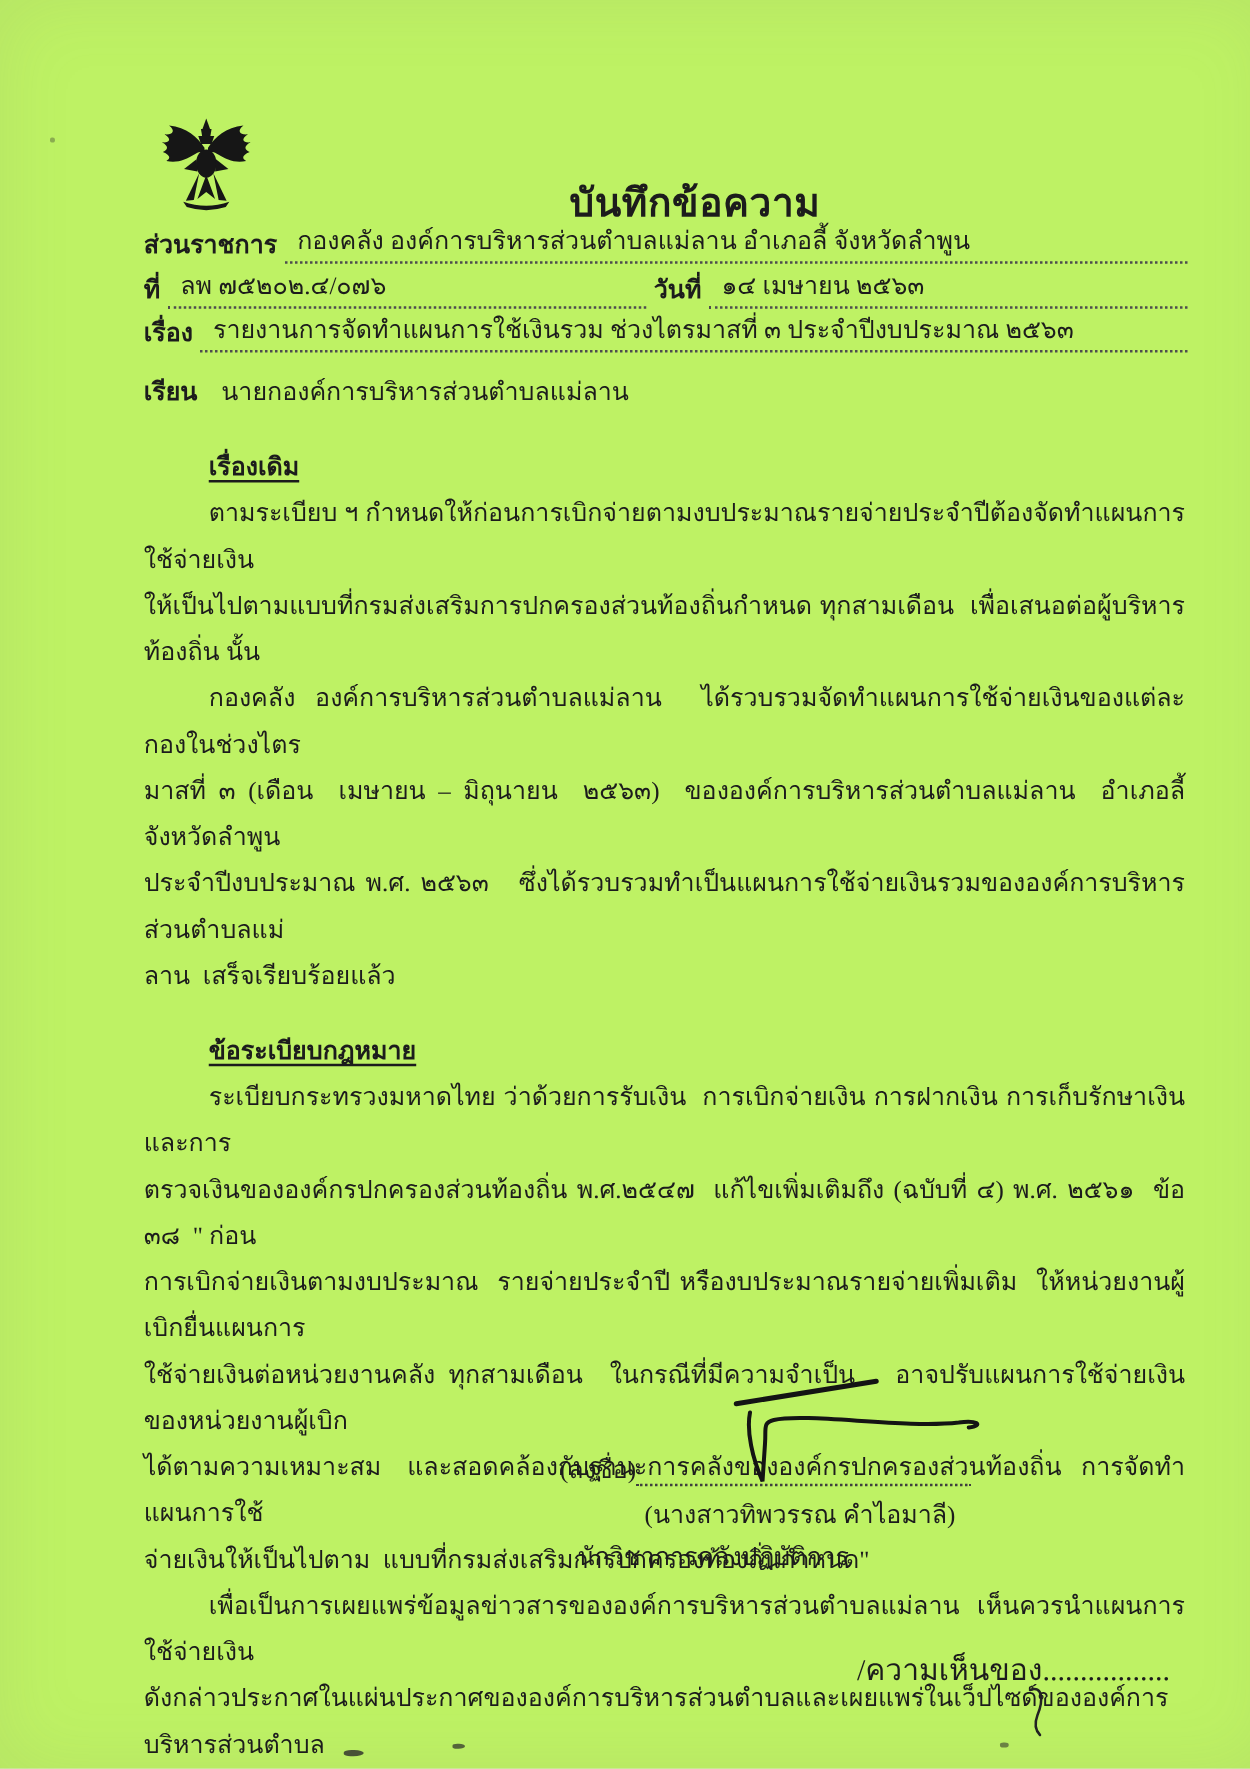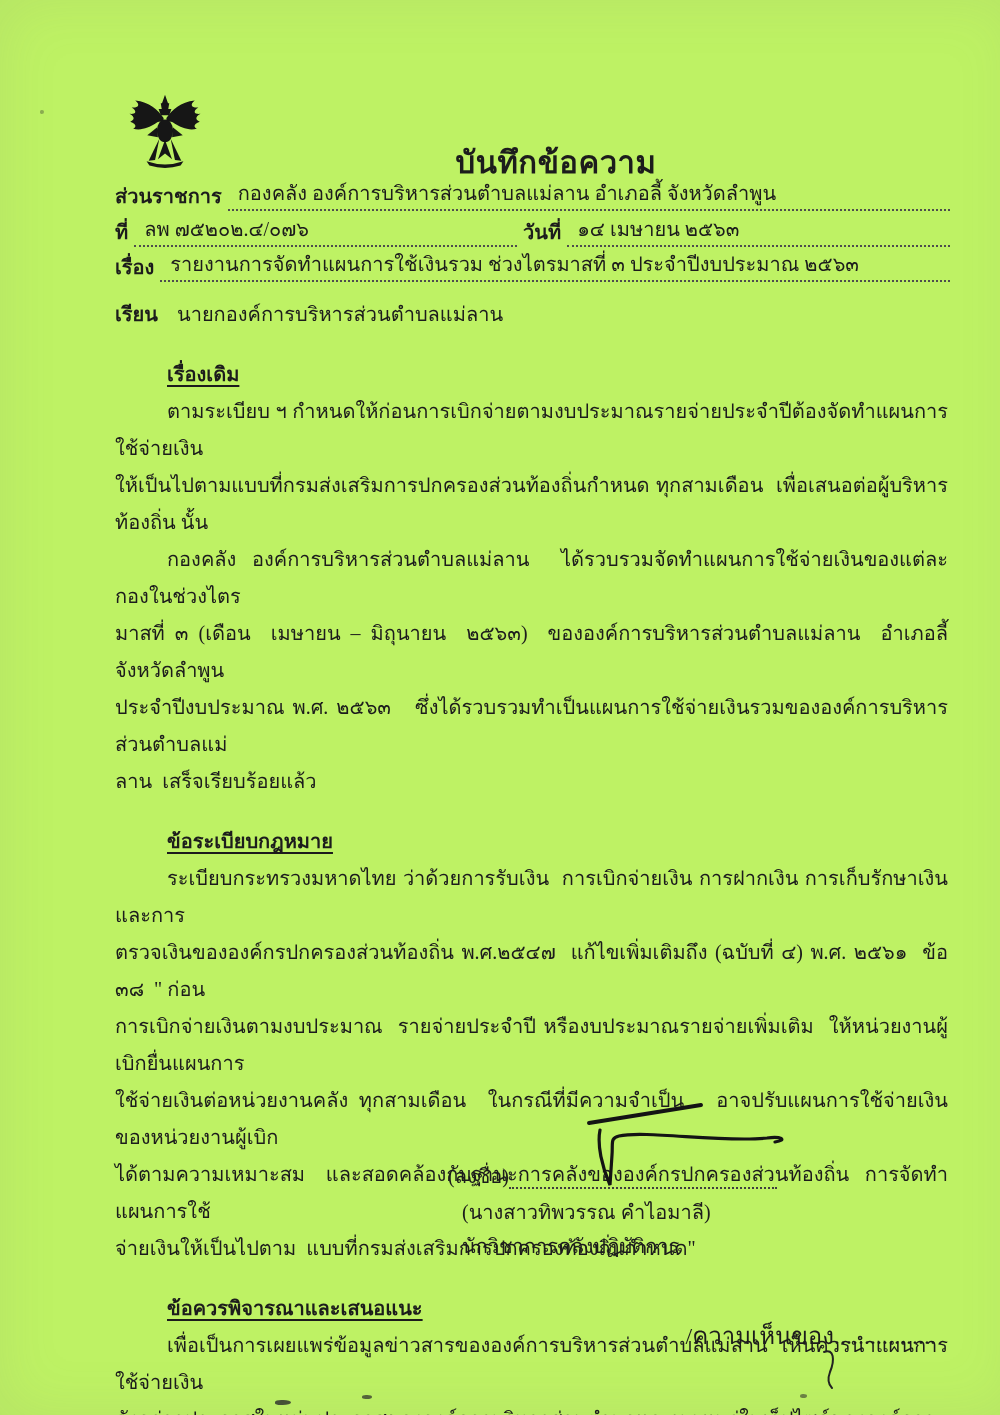--- a/index.html
+++ b/index.html
@@ -61,21 +61,21 @@
     text-align:justify;
   }
   
   .sigblock{position:absolute;top:1095px;left:448px;width:370px;}
   .sig-squiggle{position:absolute;left:105px;top:2px;width:250px;height:92px;}
   .sign-row{margin-top:66px;display:flex;align-items:center;line-height:30px;}
   .sign-row .dotline{
     flex:0 0 auto;width:268px;height:24px;
     border-bottom:2.5px dotted #3f3f3f;
   }
-  .sig-name{margin-top:4px;text-align:left;line-height:34px;padding-left:14px;}
+  .sig-name{margin-top:4px;text-align:center;line-height:34px;padding-left:14px;}
   .sig-pos{text-align:left;line-height:34px;padding-left:14px;}
   
   .footer-note{
     position:absolute;top:1316px;right:80px;
     font-size:24px;text-align:right;
   }
   .curl{position:absolute;right:98px;top:32px;width:18px;height:42px;}
   
   .speck{position:absolute;background:#2a2a2a;border-radius:45% 55% 60% 40%;}
   .sp1{left:275px;top:1400px;width:16px;height:5px;opacity:.8;}
@@ -142,21 +142,20 @@
 ลาน  เสร็จเรียบร้อยแล้ว</p>
 
     <div class="sec-heading">ข้อระเบียบกฎหมาย</div>
     <p class="para">ระเบียบกระทรวงมหาดไทย ว่าด้วยการรับเงิน  การเบิกจ่ายเงิน การฝากเงิน การเก็บรักษาเงินและการ
 ตรวจเงินขององค์กรปกครองส่วนท้องถิ่น พ.ศ.๒๕๔๗  แก้ไขเพิ่มเติมถึง (ฉบับที่ ๔) พ.ศ. ๒๕๖๑  ข้อ ๓๘  " ก่อน
 การเบิกจ่ายเงินตามงบประมาณ  รายจ่ายประจำปี หรืองบประมาณรายจ่ายเพิ่มเติม  ให้หน่วยงานผู้เบิกยื่นแผนการ
 ใช้จ่ายเงินต่อหน่วยงานคลัง ทุกสามเดือน  ในกรณีที่มีความจำเป็น   อาจปรับแผนการใช้จ่ายเงินของหน่วยงานผู้เบิก
 ได้ตามความเหมาะสม    และสอดคล้องกับฐานะการคลังขององค์กรปกครองส่วนท้องถิ่น   การจัดทำแผนการใช้
 จ่ายเงินให้เป็นไปตาม  แบบที่กรมส่งเสริมการปกครองท้องถิ่นกำหนด"</p>
 
-    <div class="sec-heading">ข้อควรพิจารณาและเสนอแนะ</div>
     <p class="para">เพื่อเป็นการเผยแพร่ข้อมูลข่าวสารขององค์การบริหารส่วนตำบลแม่ลาน เห็นควรนำแผนการใช้จ่ายเงิน
 ดังกล่าวประกาศในแผ่นประกาศขององค์การบริหารส่วนตำบลและเผยแพร่ในเว็ปไซด์ขององค์การบริหารส่วนตำบล
 พร้อมจัดส่งแผนการใช้จ่ายเงินให้แก่ศูนย์ข้อมูลข่าวสารขององค์การบริหารส่วนตำบล  และเก็บรวบรวมเพื่อเป็น
 หลักฐานการปฏิบัติตามระเบียบ ฯ  ให้หน่วยตรวจสอบของจังหวัด  และสำนักงานตรวจเงินแผ่นดินได้ตรวจสอบ
 ต่อไป</p>
 
   </div>
 
   <div class="sigblock">
     <svg class="sig-squiggle" viewBox="0 0 250 92" aria-hidden="true">

